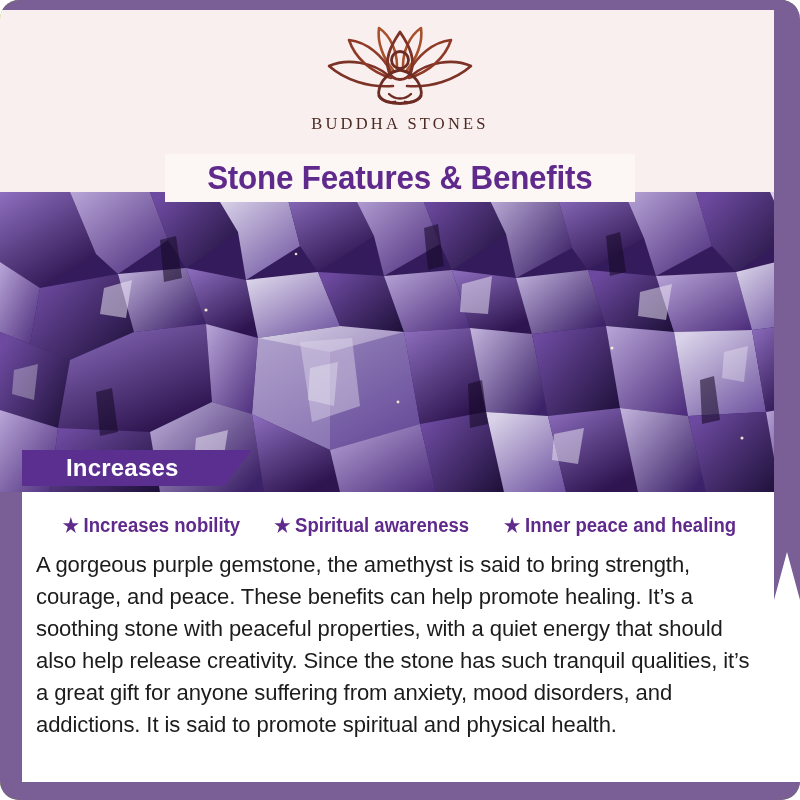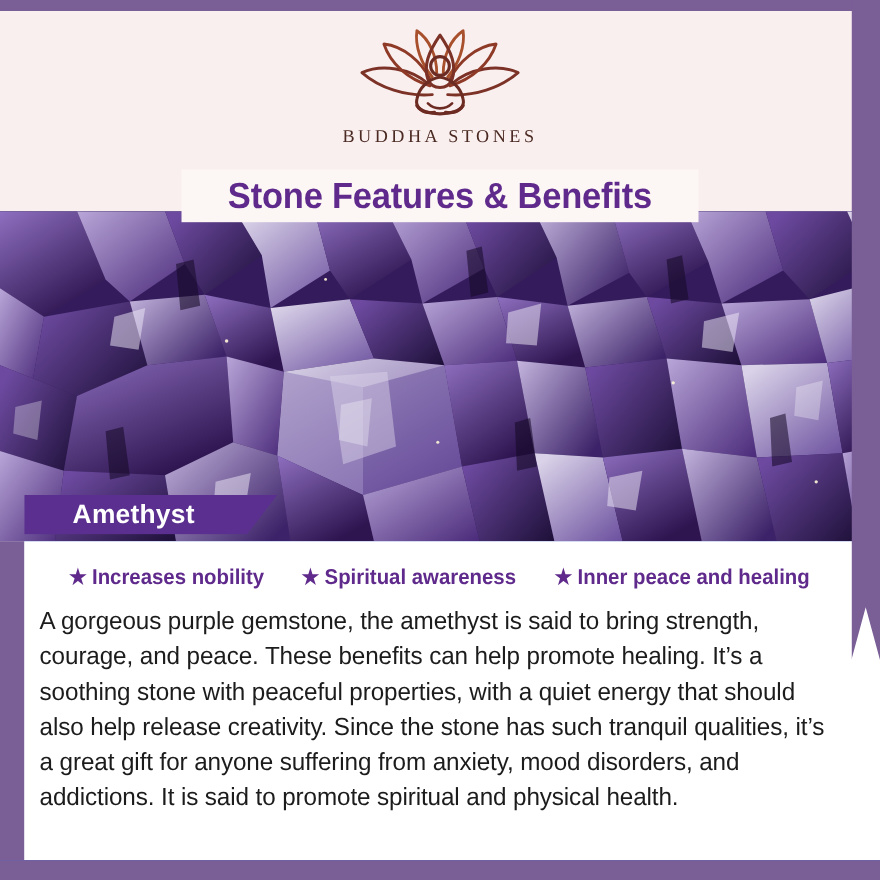--- a/index.html
+++ b/index.html
@@ -5,22 +5,23 @@
   html, body {
     margin: 0;
     padding: 0;
     background: #ffffff;
   }
   .page {
     position: relative;
     width: 800px;
     height: 800px;
     overflow: hidden;
-    background: #1d4ed8;
+    background: #84cc16;
     font-family: "Liberation Sans", sans-serif;
+    border-radius: 19px;
   }
 
   
   .frame-top {
     position: absolute;
     top: 0; left: 0;
     width: 800px; height: 10px;
     background: #7a5e96;
     z-index: 7;
   }
@@ -313,21 +314,21 @@
         <circle cx="398" cy="210" r="1.4"></circle>
         <circle cx="612" cy="156" r="1.5"></circle>
         <circle cx="118" cy="262" r="1.3"></circle>
         <circle cx="742" cy="246" r="1.5"></circle>
         <circle cx="296" cy="62" r="1.3"></circle>
       </g>
     </svg>
   </div>
 
   <div class="stone-banner">
-    <span class="stone-name">Amethyst</span>
+    <span class="stone-name">Increases</span>
   </div>
 
   <div class="content">
     <div class="benefits">
       <div class="benefit">
         <span class="star">★</span>
         <span>Increases nobility</span>
       </div>
       <div class="benefit">
         <span class="star">★</span>

